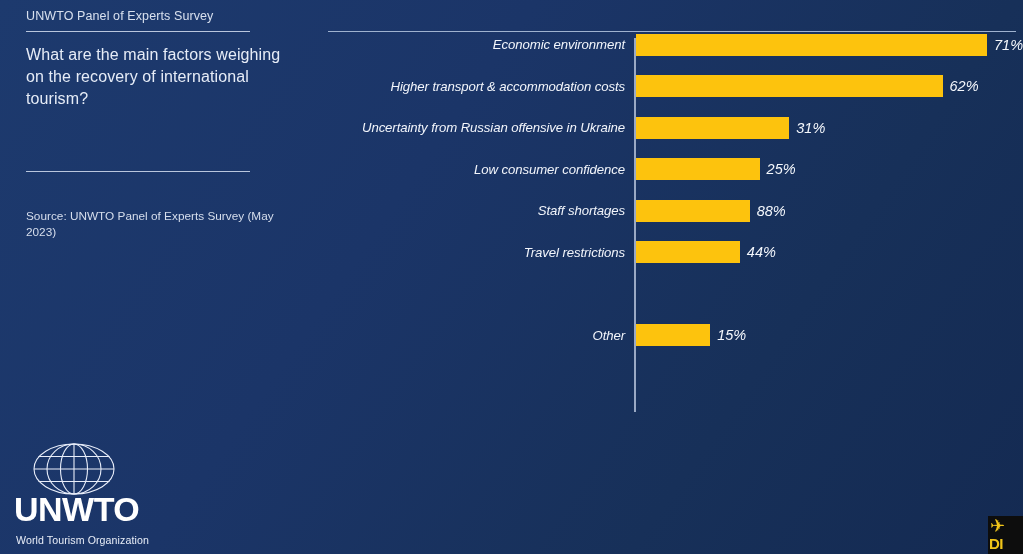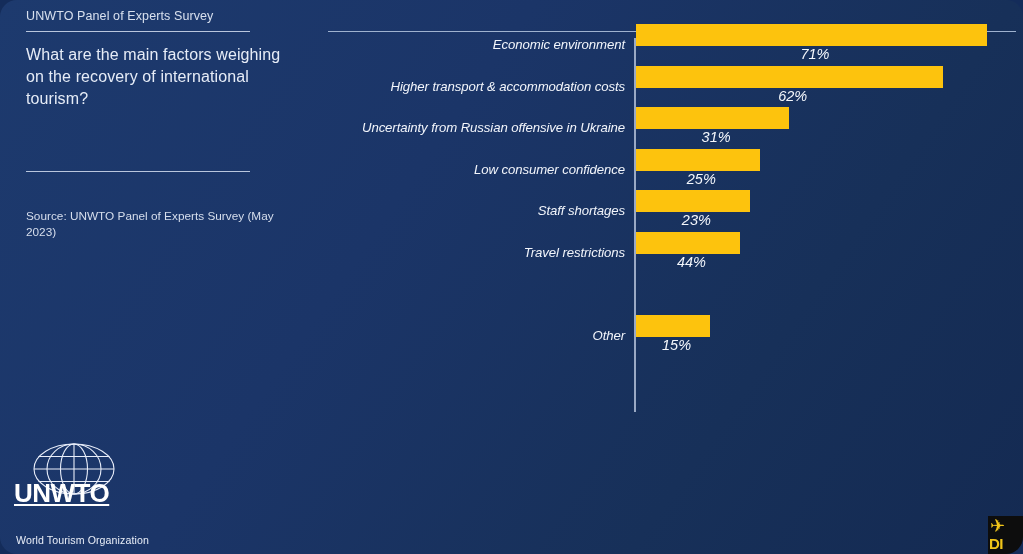--- a/index.html
+++ b/index.html
@@ -12,21 +12,20 @@
     overflow: hidden;
     font-family: "Liberation Sans", sans-serif;
     background: #142c5a;
   }
   .slide {
     position: relative;
     width: 1023px;
     height: 554px;
     background: linear-gradient(125deg, #1d3a6e 0%, #1b3568 38%, #173059 72%, #142a52 100%);
     overflow: hidden;
-    border-radius: 17px;
   }
 
   
   .left-panel {
     position: absolute;
     left: 0; top: 0;
     width: 320px;
     height: 554px;
   }
   .eyebrow {
@@ -87,28 +86,27 @@
   .logo-globe {
     position: absolute;
     left: 18px;
     top: 0;
     width: 84px;
     height: 54px;
   }
   .logo-wordmark {
     position: absolute;
     left: 0;
-    top: 38px;
+    top: 50px;
     width: 168px;
-    font-size: 26px;
+    font-size: 34px;
     font-weight: 700;
     letter-spacing: -0.5px;
     color: #ffffff;
     line-height: 1;
-    text-decoration: underline;
   }
   .logo-tagline {
     position: absolute;
     left: 2px;
     top: 92px;
     width: 180px;
     font-size: 10.6px;
     color: #e8edf7;
     letter-spacing: 0.1px;
   }
@@ -170,21 +168,20 @@
     color: #f2f5fb;
     white-space: nowrap;
     letter-spacing: -0.1px;
   }
   .bar-track {
     position: absolute;
     left: 316px;
     height: 100%;
     display: flex;
     align-items: center;
-    flex-direction: column;
   }
   .bar-fill {
     height: 22px;
     background: #fdc30d;
   }
   .bar-value {
     margin-left: 7px;
     font-size: 14.5px;
     color: #f4f7fc;
     white-space: nowrap;
@@ -279,21 +276,21 @@
           <div class="bar-label">Low consumer confidence</div>
           <div class="bar-track">
             <div class="bar-fill" style="width: 123.592px; background: rgb(253, 195, 13);"></div>
             <div class="bar-value">25%</div>
           </div>
         </div>
         <div class="bar-row" style="top: 166px;">
           <div class="bar-label">Staff shortages</div>
           <div class="bar-track">
             <div class="bar-fill" style="width: 113.704px; background: rgb(253, 195, 13);"></div>
-            <div class="bar-value">23%</div>
+            <div class="bar-value">88%</div>
           </div>
         </div>
         <div class="bar-row" style="top: 207.5px;">
           <div class="bar-label">Travel restrictions</div>
           <div class="bar-track">
             <div class="bar-fill" style="width: 103.817px; background: rgb(253, 195, 13);"></div>
             <div class="bar-value">44%</div>
           </div>
         </div>
         <div class="bar-row" style="top: 290.5px;">

